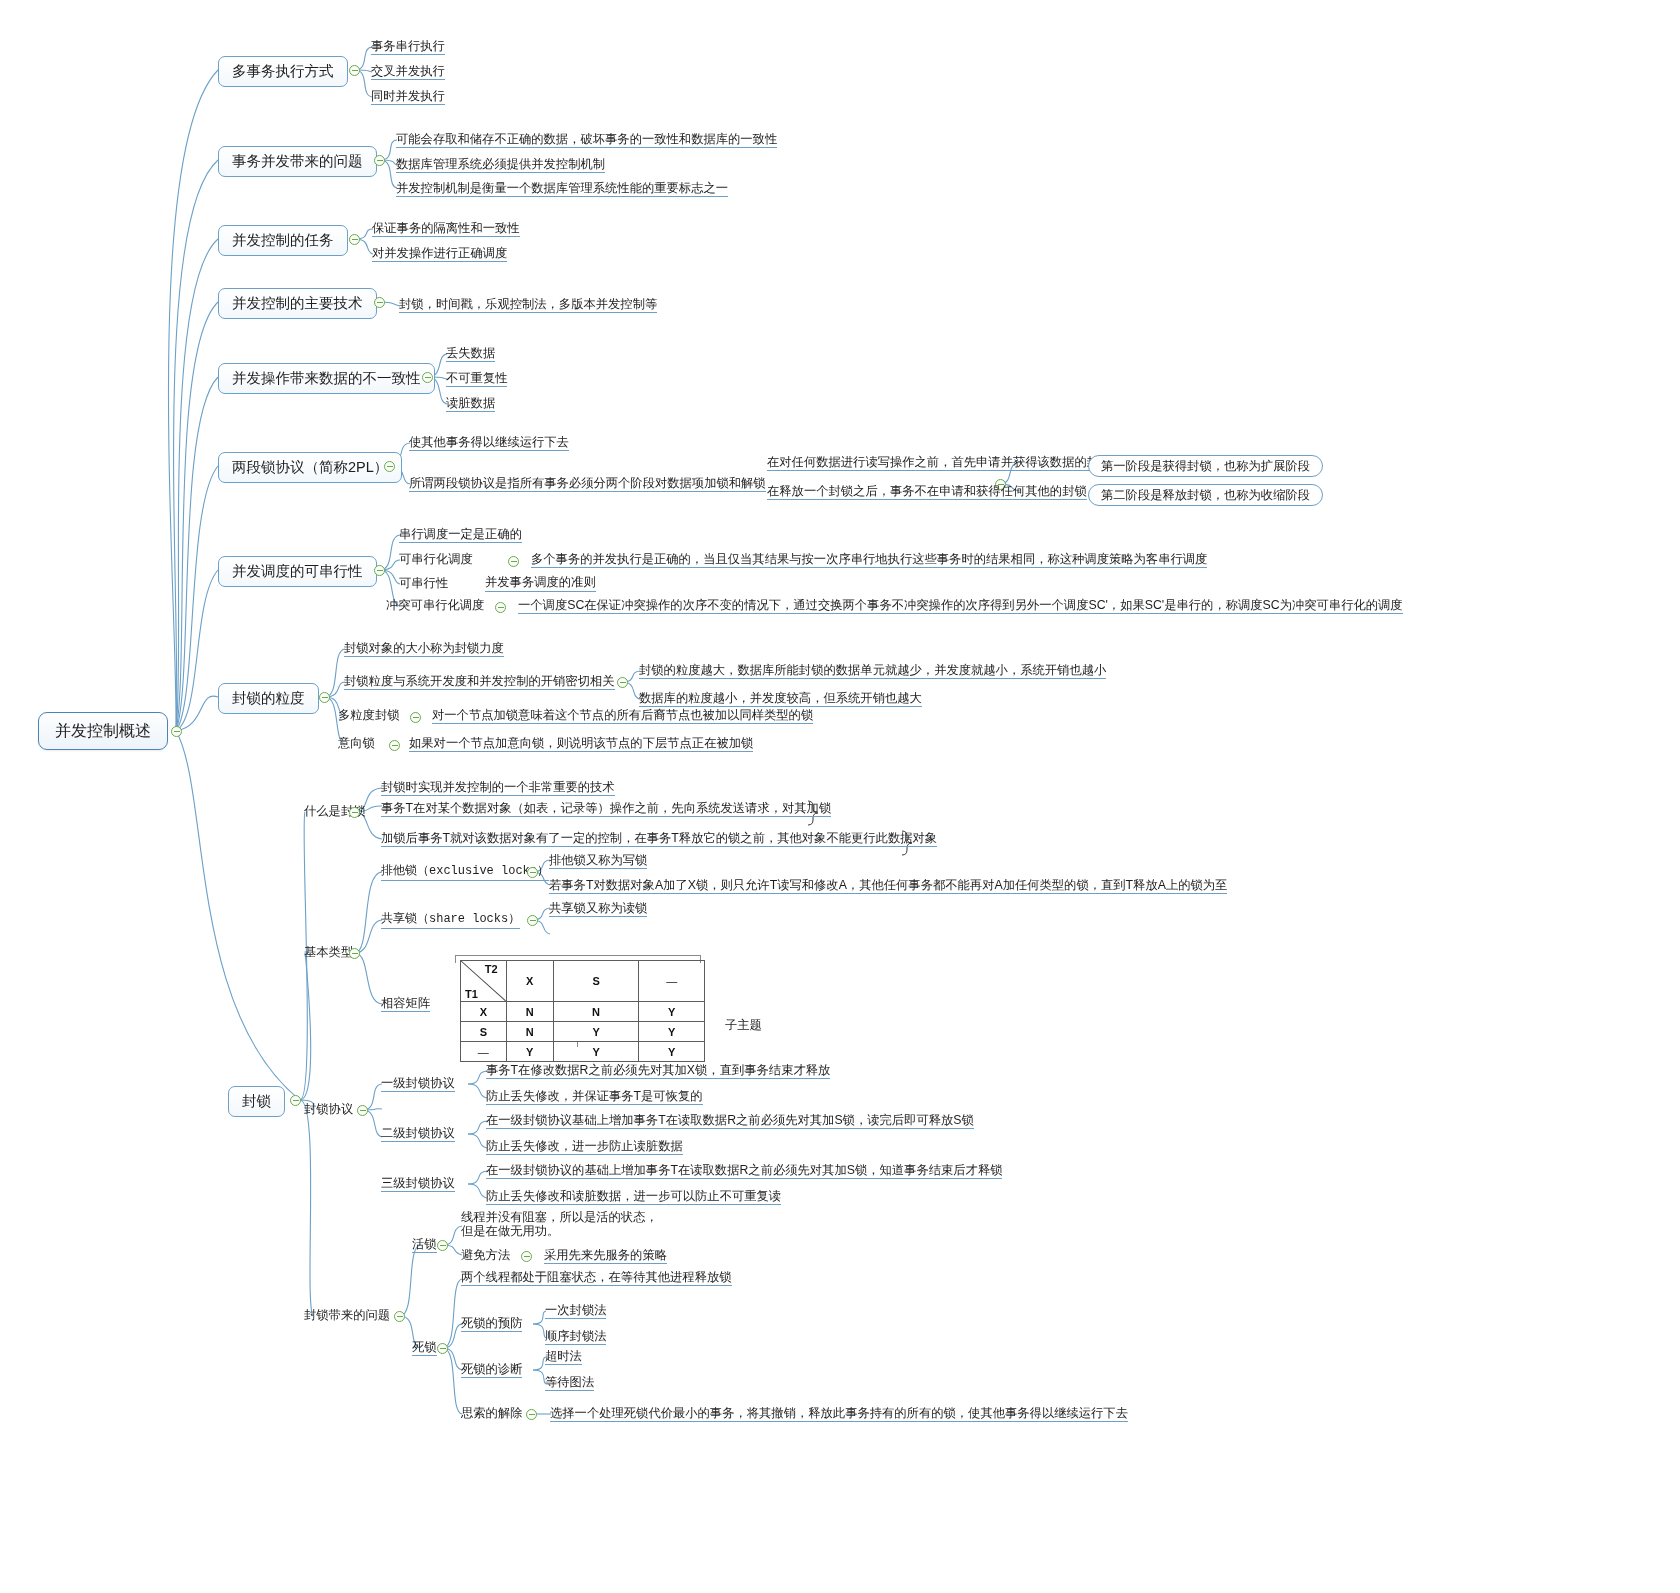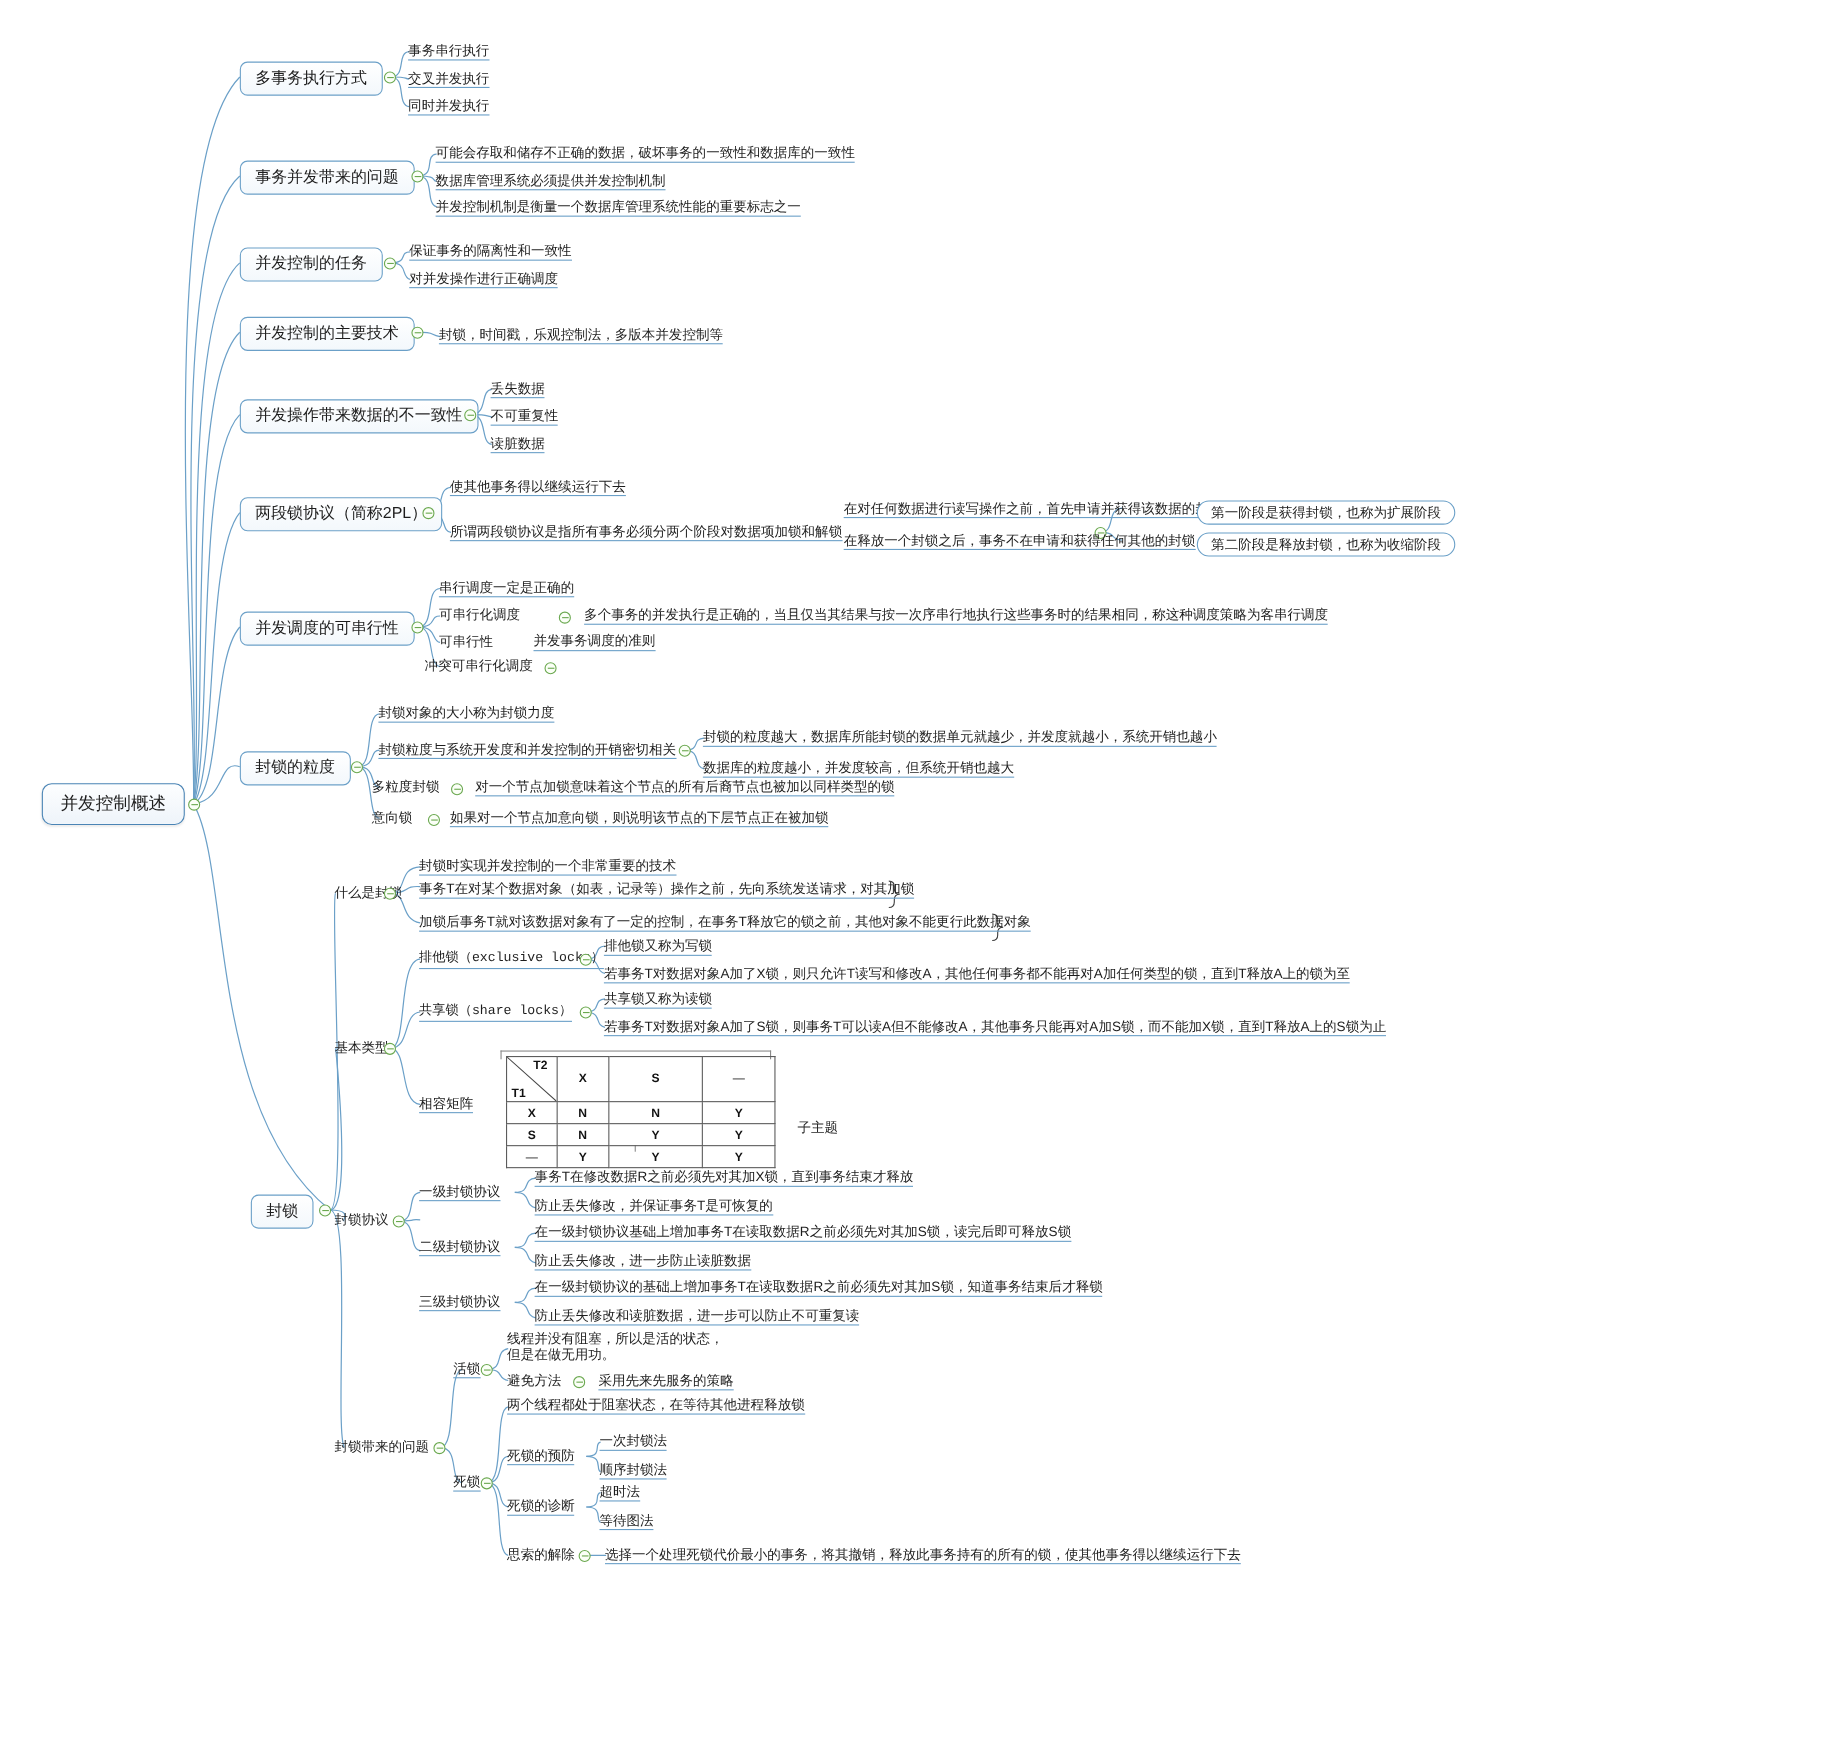--- a/index.html
+++ b/index.html
@@ -244,20 +244,21 @@
 
   <div class="node txt" style="left:399px;top:576px;">
     <span>可串行性</span>
   </div>
   <div class="node txt" style="left:485px;top:576px;border-bottom:1px solid #6ba0c8;font-family:Liberation Mono, monospace;">并发事务调度的准则</div>
 
   <div class="node txt" style="left:386px;top:598px;">
     <span>冲突可串行化调度</span>
   </div>
   <span class="tog" style="left:495px;top:602px;"></span>
+  <div class="node txt" style="left:518px;top:598px;border-bottom:1px solid #6ba0c8;">一个调度SC在保证冲突操作的次序不变的情况下，通过交换两个事务不冲突操作的次序得到另外一个调度SC'，如果SC'是串行的，称调度SC为冲突可串行化的调度</div>
 
   <div class="node l1" style="left:218px;top:683px;">
     <span>封锁的粒度</span>
   </div>
   <span class="tog" style="left:319px;top:692px;"></span>
   <div class="node txt" style="left:344px;top:641px;border-bottom:1px solid #6ba0c8;">封锁对象的大小称为封锁力度</div>
   <div class="node txt" style="left:344px;top:674px;border-bottom:1px solid #6ba0c8;">封锁粒度与系统开发度和并发控制的开销密切相关</div>
   <span class="tog" style="left:617px;top:677px;"></span>
   <div class="node txt" style="left:639px;top:663px;border-bottom:1px solid #6ba0c8;">封锁的粒度越大，数据库所能封锁的数据单元就越少，并发度就越小，系统开销也越小</div>
   <div class="node txt" style="left:639px;top:691px;border-bottom:1px solid #6ba0c8;">数据库的粒度越小，并发度较高，但系统开销也越大</div>
@@ -293,21 +294,20 @@
   <span class="tog" style="left:349px;top:948px;"></span>
 
   <div class="node txt mono" style="left:381px;top:865px;border-bottom:1px solid #6ba0c8;">排他锁（exclusive locks）</div>
   <span class="tog" style="left:527px;top:867px;"></span>
   <div class="node txt" style="left:549px;top:853px;border-bottom:1px solid #6ba0c8;">排他锁又称为写锁</div>
   <div class="node txt" style="left:549px;top:878px;border-bottom:1px solid #6ba0c8;">若事务T对数据对象A加了X锁，则只允许T读写和修改A，其他任何事务都不能再对A加任何类型的锁，直到T释放A上的锁为至</div>
 
   <div class="node txt mono" style="left:381px;top:913px;border-bottom:1px solid #6ba0c8;">共享锁（share locks）</div>
   <span class="tog" style="left:527px;top:915px;"></span>
   <div class="node txt" style="left:549px;top:901px;border-bottom:1px solid #6ba0c8;">共享锁又称为读锁</div>
-  <div class="node txt" style="left:549px;top:926px;border-bottom:1px solid #6ba0c8;">若事务T对数据对象A加了S锁，则事务T可以读A但不能修改A，其他事务只能再对A加S锁，而不能加X锁，直到T释放A上的S锁为止</div>
 
   <div class="node txt" style="left:381px;top:996px;border-bottom:1px solid #6ba0c8;">相容矩阵</div>
 
   <div style="position:absolute;left:455px;top:955px;width:250px;height:90px;">
     <div class="mat-rule" style="left:0px;top:0px;width:246px;height:1px;"></div>
     <div class="mat-rule" style="left:0px;top:0px;width:1px;height:8px;"></div>
     <div class="mat-rule" style="left:245px;top:0px;width:1px;height:8px;"></div>
     <div class="mat-rule" style="left:122px;top:86px;width:1px;height:6px;"></div>
     <table class="matrix" style="left:5px;top:5px;">
       <tbody>

